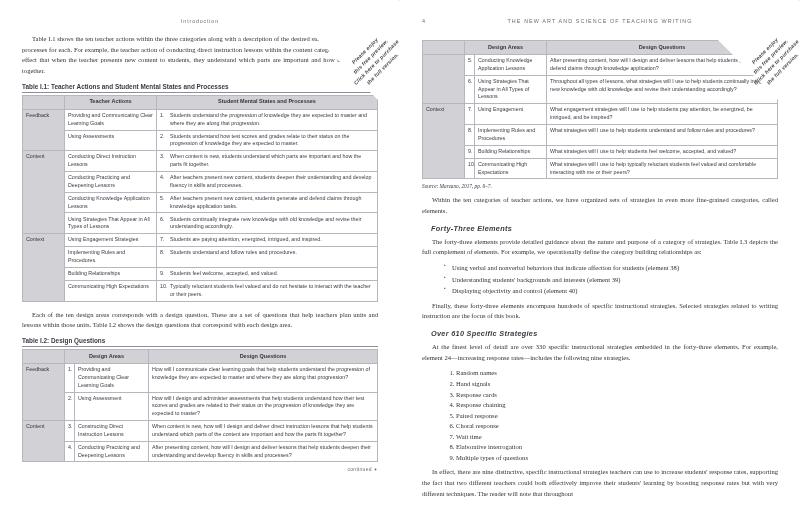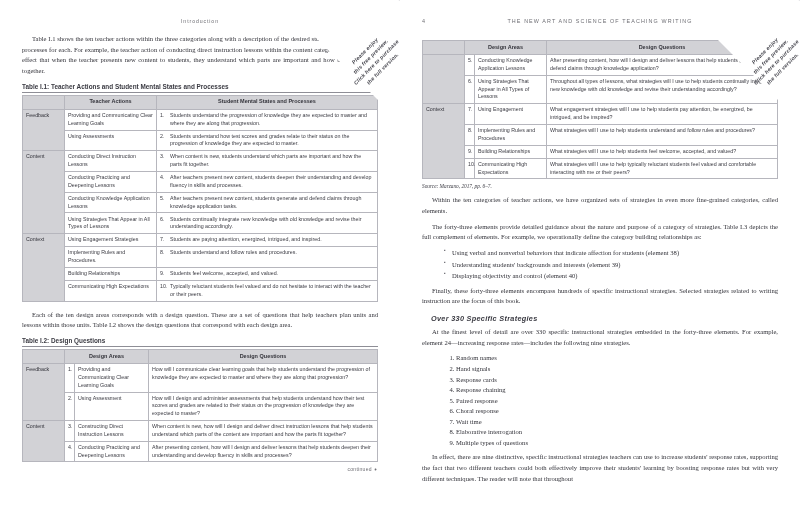--- a/index.html
+++ b/index.html
@@ -343,31 +343,32 @@
           <td>Communicating High Expectations</td>
           <td>What strategies will I use to help typically reluctant students feel valued and comfortable interacting with me or their peers?</td>
         </tr>
       </tbody>
     </table>
 
     <p class="src">Source: Marzano, 2017, pp. 6–7.</p>
 
     <p class="body" style="margin-top:6px">Within the ten categories of teacher actions, we have organized sets of strategies in even more fine-grained categories, called elements.</p>
 
+    <h3 class="subhead">Forty-Three Elements</h3>
     <p class="body">The forty-three elements provide detailed guidance about the nature and purpose of a category of strategies. Table I.3 depicts the full complement of elements. For example, we operationally define the category building relationships as:</p>
 
     <ul class="bul">
       <li>Using verbal and nonverbal behaviors that indicate affection for students (element 38)</li>
       <li>Understanding students' backgrounds and interests (element 39)</li>
       <li>Displaying objectivity and control (element 40)</li>
     </ul>
 
     <p class="body">Finally, these forty-three elements encompass hundreds of specific instructional strategies. Selected strategies related to writing instruction are the focus of this book.</p>
 
-    <h3 class="subhead">Over 330 Specific Strategies</h3>
+    <h3 class="subhead">Over 610 Specific Strategies</h3>
     <p class="body">At the finest level of detail are over 330 specific instructional strategies embedded in the forty-three elements. For example, element 24—increasing response rates—includes the following nine strategies.</p>
 
     <ol class="num">
       <li>Random names</li>
       <li>Hand signals</li>
       <li>Response cards</li>
       <li>Response chaining</li>
       <li>Paired response</li>
       <li>Choral response</li>
       <li>Wait time</li>

